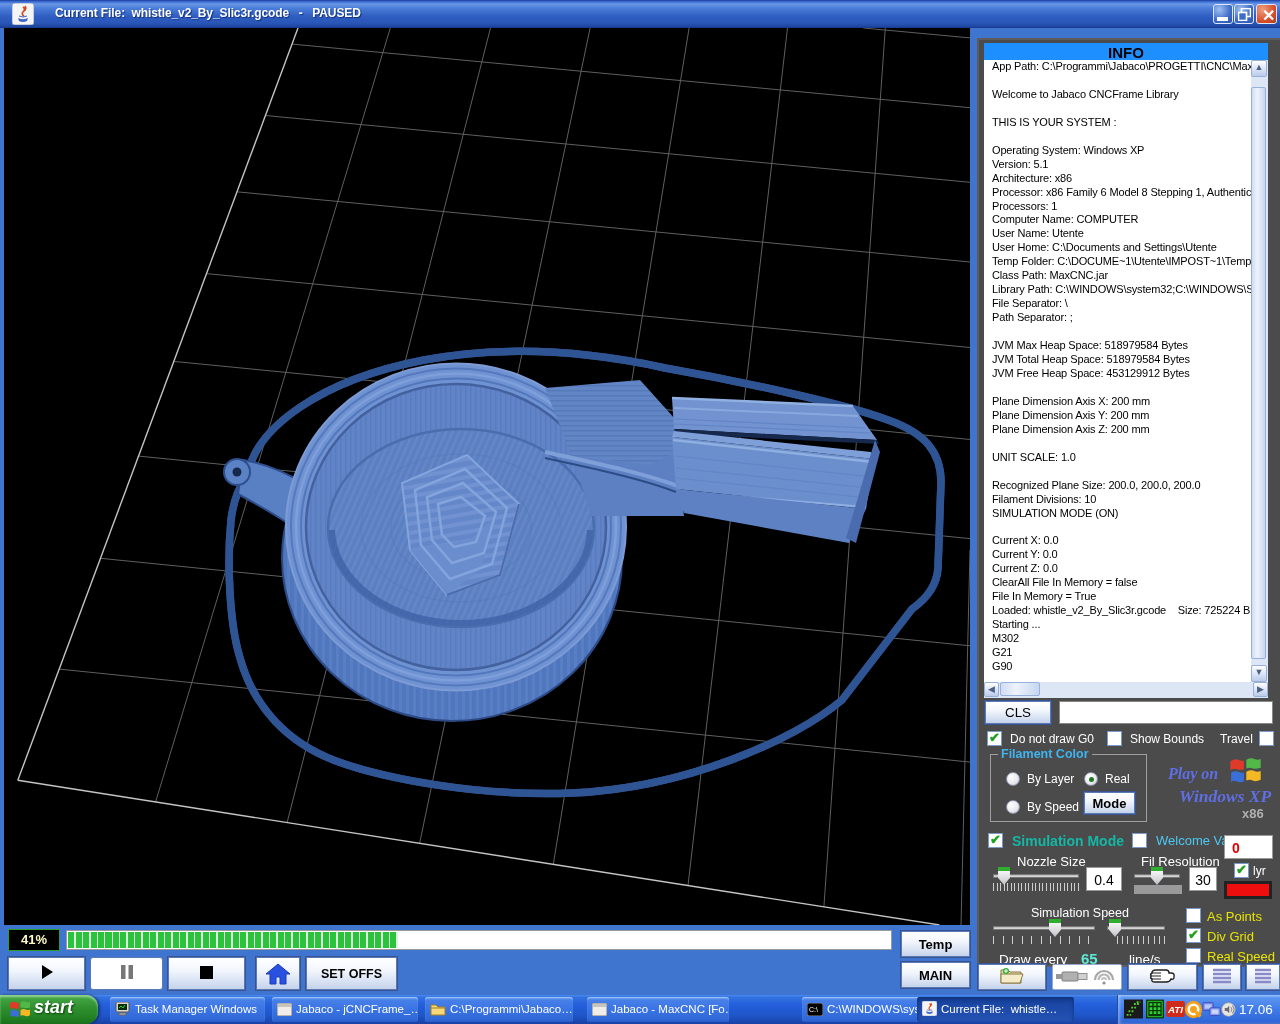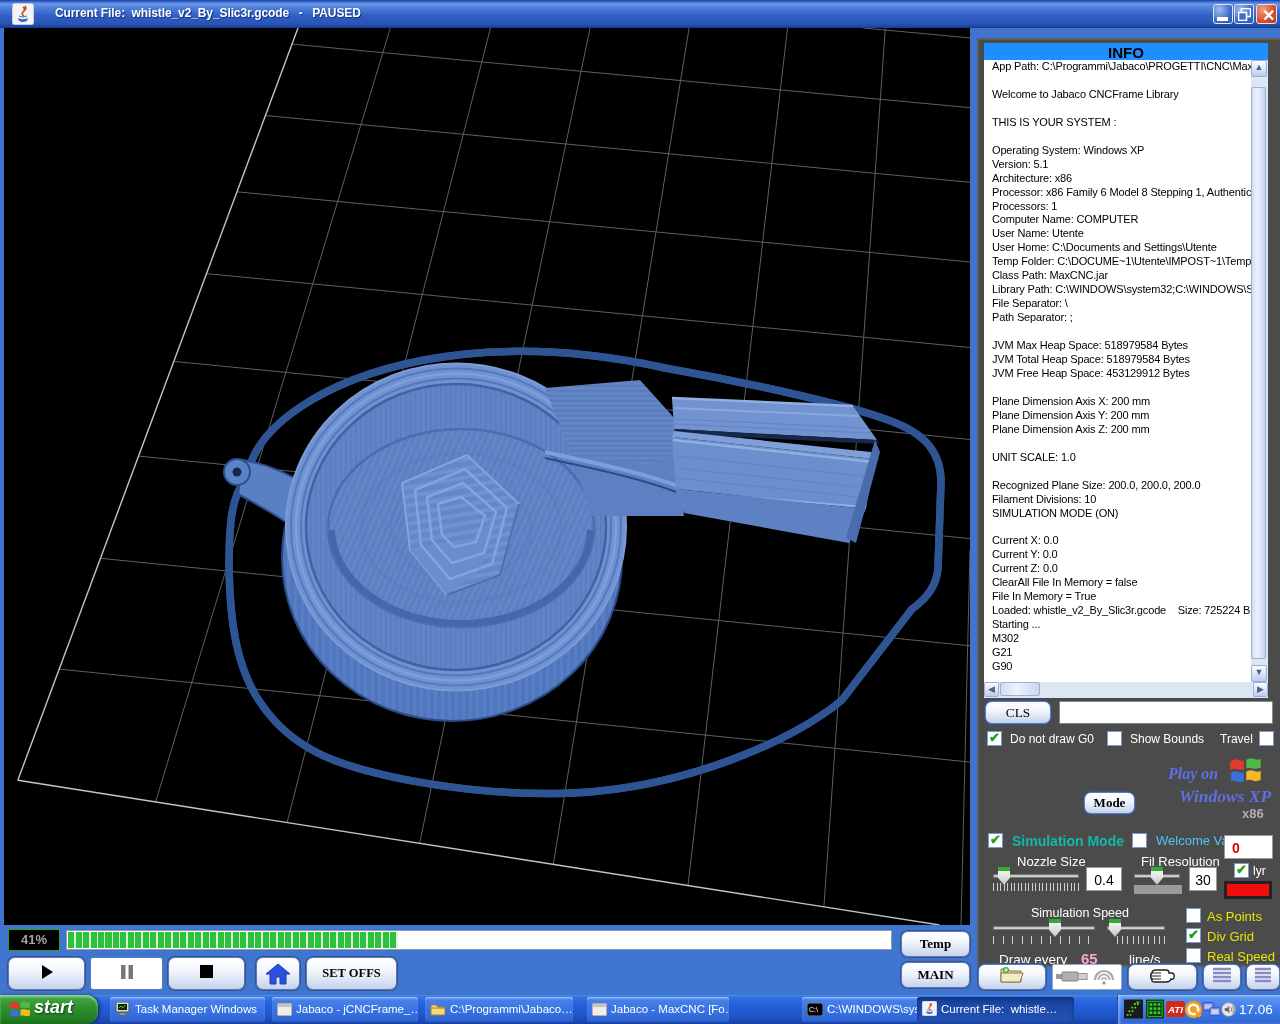--- a/index.html
+++ b/index.html
@@ -15,41 +15,41 @@
 #panel{position:absolute;left:977px;top:38px;width:328px;height:929px;background:#4b4b4b;border:2px solid #5d5d5d}
 #infohdr{position:absolute;left:5px;top:3px;width:284px;height:19px;background:#1e8fff;color:#000;
  font-size:15px;font-weight:bold;text-align:center;line-height:19px}
 #infotxt{position:absolute;left:5px;top:20px;width:284px;height:638px;background:#fff;color:#000;
  font-size:11px;line-height:13.95px;letter-spacing:-0.15px;padding:0 0 0 8px;white-space:pre;overflow:hidden}
 .vsb{position:absolute;right:0;top:0;width:17px;height:622px;background:#dce6f5}
 .hsb{position:absolute;left:0;bottom:0;width:284px;height:16px;background:#dce6f5}
 .sbtn{position:absolute;background:linear-gradient(180deg,#fdfefe,#d7e0f5 60%,#bacbea);border:1px solid #9ab0d8;border-radius:2px;color:#4d6185;font-size:9px;text-align:center}
 .sthumb{background:linear-gradient(90deg,#cfdcf3,#eef3fc 40%,#c6d6f0);border:1px solid #98b0dc;border-radius:2px;position:absolute}
 #clsbtn{position:absolute;left:6px;top:661px;width:66px;height:23px}
-.xpb{background:linear-gradient(180deg,#ffffff,#f2f6fd 40%,#d8e2f3 75%,#c4d2ea);border:1px solid #5a7ab5;border-radius:7px;box-shadow:0 0 0 1px #3a5390;color:#000;font-family:Liberation Serif, serif}
+.xpb{background:linear-gradient(180deg,#ffffff,#f2f6fd 40%,#d8e2f3 75%,#c4d2ea);border:1px solid #5a7ab5;border-radius:0;box-shadow:0 0 0 1px #3a5390;color:#000;font-family:Liberation Sans, sans-serif}
 #cmdfld{position:absolute;left:80px;top:661px;width:214px;height:23px;background:#fff;border:1px solid #888}
 .cb{width:15px;height:15px;background:#fff;border:1px solid #7b99c8;position:absolute}
 .cb.on::after{content:"\2714";position:absolute;left:1px;top:-2px;color:#21a121;font-size:13px;font-weight:bold}
 .lbl{position:absolute;color:#fff;font-size:12px;white-space:nowrap}
 #fgroup{position:absolute;left:11px;top:714px;width:157px;height:68px;border:1px solid #a0a0a0}
 #fgroup .t{position:absolute;left:7px;top:-8px;background:#4b4b4b;padding:0 3px;color:#3fb4f0;font-weight:bold;font-size:12.5px}
 .radio{width:14px;height:14px;border-radius:50%;background:radial-gradient(circle at 35% 30%,#ffffff,#e8e8ee 60%,#b8bcc8);border:1px solid #8a92a8;position:absolute}
 .radio.on::after{content:"";position:absolute;left:4px;top:4px;width:5px;height:5px;border-radius:50%;background:#1f7a1f}
 #pickbtn{position:absolute;left:105px;top:752px;width:51px;height:22px;font-weight:bold;font-size:13px}
 #xplogo{position:absolute;left:186px;top:708px;width:112px;height:100px;color:#5f6ee2}
 #simrow .orange{color:#f0a21c;font-weight:bold;font-size:14px}
 #simrow .cyan{color:#4cc8f4;font-size:13.5px}
 .slider{position:absolute;height:4px;background:linear-gradient(180deg,#999,#eee 50%,#bbb);border:1px solid #777}
 .sthumbp{position:absolute;width:12px;height:18px;background:linear-gradient(180deg,#2fae2f 0%,#2fae2f 22%,#f4f4f4 22%,#d8d8dc 70%,#b8b8c0);clip-path:polygon(0 0,100% 0,100% 60%,50% 100%,0 60%);border:0}
 .vbox{position:absolute;background:#fff;color:#000;font-size:14px;text-align:center;border:1px solid #9a9a9a}
 .ticks{position:absolute;display:flex;justify-content:space-between}
 .ticks i{display:block;width:1px;background:#cfcfcf}
 .ylbl{position:absolute;color:#e8e400;font-size:13px;white-space:nowrap}
 #botbar{position:absolute;left:0;top:925px;width:1280px;height:71px}
-#pct{position:absolute;left:8px;top:4px;width:52px;height:22px;background:#000;border:1px solid #2aa02a;color:#a3a3a3;font-weight:bold;font-size:13px;text-align:center;line-height:20px}
+#pct{position:absolute;left:8px;top:4px;width:52px;height:22px;background:#000;border:1px solid #2aa02a;color:#fef9c3;font-weight:bold;font-size:13px;text-align:center;line-height:20px}
 #pbar{position:absolute;left:66px;top:5px;width:826px;height:20px;background:#fff;border:1px solid #9a9a9a}
 #pfill{position:absolute;left:1px;top:1px;width:330px;height:16px;background:repeating-linear-gradient(90deg,#2cc33c 0 6px,#def2de 6px 7.5px)}
 .ctlbtn{position:absolute;height:33px}
 #taskbar{position:absolute;left:0;top:995px;width:1280px;height:29px;
  background:linear-gradient(180deg,#4b8af0 0%,#3272e0 8%,#245edb 35%,#1f56c8 70%,#1941a5 100%)}
 #startbtn{position:absolute;left:0;top:0;width:98px;height:29px;border-radius:0 12px 12px 0;
  background:linear-gradient(180deg,#6dbb6d 0%,#41a341 12%,#2f8f2f 45%,#228022 80%,#1a701a 100%);
  box-shadow:inset 0 2px 2px #8fd08f, 2px 0 3px rgba(0,0,0,.4)}
 #startbtn .s{position:absolute;left:34px;top:2px;color:#fff;font-size:18px;font-weight:bold;font-style:italic;text-shadow:1px 1px 2px #0a400a}
 .task{position:absolute;top:2px;height:25px;border-radius:3px;
@@ -235,20 +235,29 @@
   <div class="sbtn" style="left:0;top:0;width:15px;height:15px">◀</div>
   <div class="sthumb" style="left:16px;top:0;width:40px;height:14px"></div>
   <div class="sbtn" style="right:0;top:0;width:15px;height:15px">▶</div>
  </div></div>
  <div class="cb on" style="left:8px;top:691px"></div>
     <div class="lbl" style="left:31px;top:692px">Do not draw G0</div>
  <div class="cb" style="left:128px;top:691px"></div>
     <div class="lbl" style="left:151px;top:692px">Show Bounds</div>
  <div class="lbl" style="left:241px;top:692px">Travel</div>
     <div class="cb" style="left:280px;top:691px"></div>
+ <div id="fgroup">
+      <div class="t">Filament Color</div>
+  <div class="radio" style="left:15px;top:17px"></div>
+      <div class="lbl" style="left:36px;top:17px">By Layer</div>
+  <div class="radio on" style="left:93px;top:17px"></div>
+      <div class="lbl" style="left:114px;top:17px">Real</div>
+  <div class="radio" style="left:15px;top:45px"></div>
+      <div class="lbl" style="left:36px;top:45px">By Speed</div>
+ </div>
  <button class="xpb" id="pickbtn">Mode</button>
  <div id="xplogo">
   <div style="position:absolute;left:3px;top:17px;font-size:16px;font-weight:bold;font-style:italic;white-space:nowrap;font-family:'Liberation Serif',serif">Play on</div>
   <div style="position:absolute;left:14px;top:38px;font-size:17.5px;font-weight:bold;font-style:italic;white-space:nowrap;font-family:'Liberation Serif',serif">Windows XP</div>
   <div style="position:absolute;left:77px;top:58px;font-size:13px;font-weight:bold;color:#b0b0b0">x86</div>
   <svg style="position:absolute;left:63px;top:7px" width="35" height="32" viewBox="0 0 42 40">
    <path d="M2 8 Q8 4 12 6 Q16 8 19 7 L19 18 Q14 19 11 18 Q7 16 2 19 Z" fill="#e03a2a"></path>
    <path d="M22 6 Q28 3 32 5 Q36 7 40 5 L40 16 Q34 18 30 17 Q26 15 22 17 Z" fill="#52b848"></path>
    <path d="M3 22 Q8 19 12 21 Q16 23 19 22 L19 33 Q14 35 10 33 Q6 31 3 34 Z" fill="#3a6fd8"></path>
    <path d="M22 21 Q28 18 32 20 Q36 22 40 20 L40 31 Q34 34 30 32 Q26 30 22 32 Z" fill="#f4b824"></path>
@@ -324,21 +333,21 @@
       <i></i>
       <i></i>
       <i></i>
       <i></i>
       <i></i>
       <i></i>
       <i></i>
       <i></i>
     </div>
  <div class="lbl" style="left:20px;top:912px;font-size:13.5px">Draw every</div>
- <div style="position:absolute;left:102px;top:910px;color:#f9a8d4;font-weight:bold;font-size:15px">65</div>
+ <div style="position:absolute;left:102px;top:910px;color:#5eead4;font-weight:bold;font-size:15px">65</div>
  <div class="lbl" style="left:150px;top:912px;font-size:13.5px">line/s</div>
  <div class="cb" style="left:207px;top:868px"></div>
     <div class="ylbl" style="left:228px;top:869px">As Points</div>
  <div class="cb on" style="left:207px;top:888px"></div>
     <div class="ylbl" style="left:228px;top:889px">Div Grid</div>
  <div class="cb" style="left:207px;top:908px"></div>
     <div class="ylbl" style="left:228px;top:909px">Real Speed</div>
  <button class="xpb" id="clsbtn">CLS</button>
  <div id="cmdfld"></div>
 </div>

